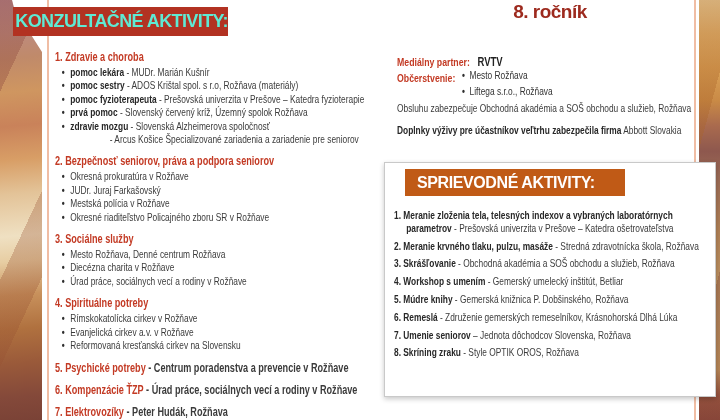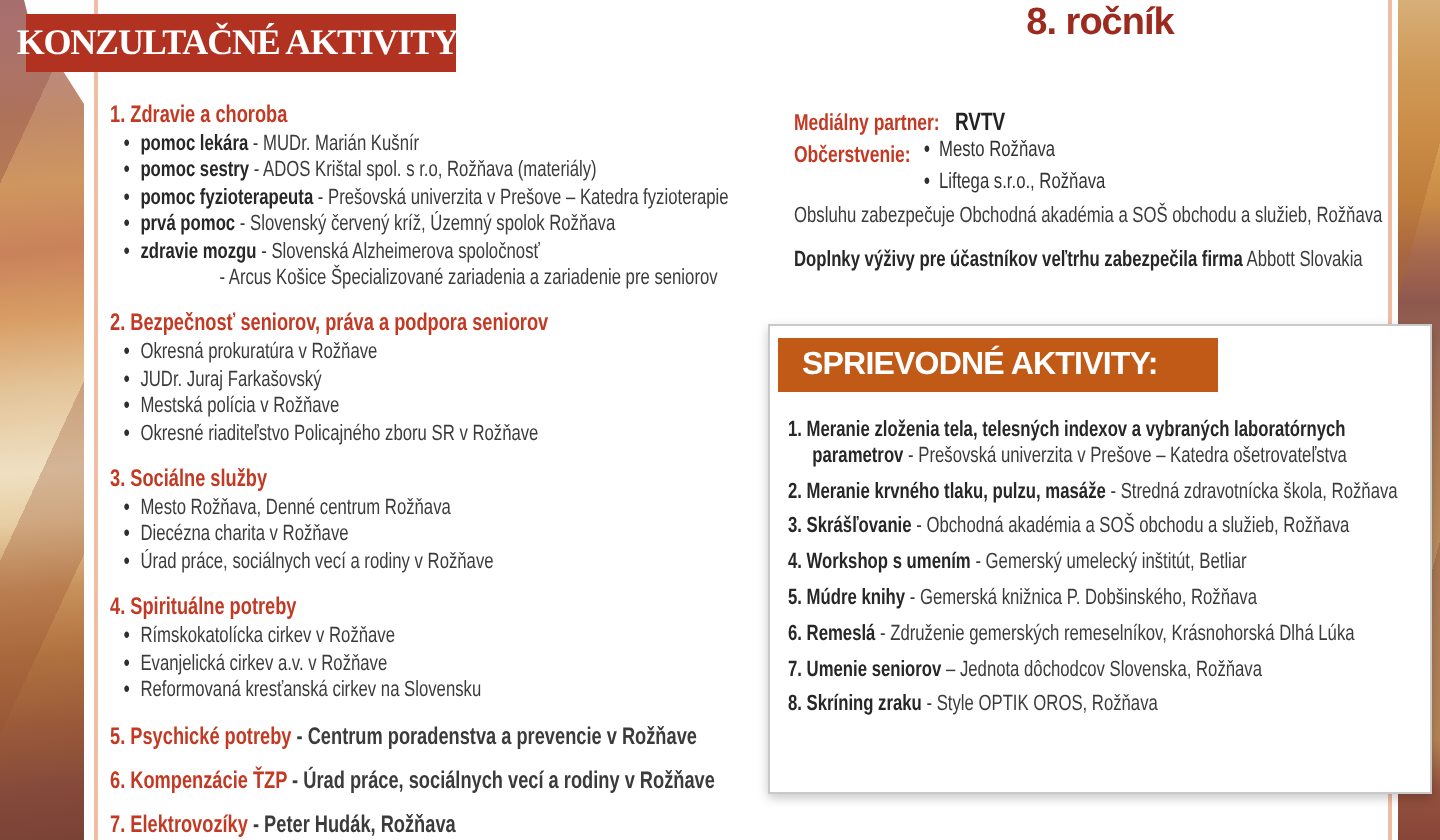--- a/index.html
+++ b/index.html
@@ -30,23 +30,23 @@
         #a96a4e 30%, #8e584e 36%, #9a6a55 42%, #b08055 55%,
         #c39a66 75%, #cfa465 88%, #a05a42 94%, #8e4a3c 100%);
   }
   .rule{position:absolute;top:0;width:2px;height:420px;background:#f0bda4;z-index:2;}
   .rule-left{left:47px;}
   .rule-right{left:694px;}
 
   
   .banner-main{
     position:absolute;left:13px;top:7px;width:215px;height:29px;z-index:3;
-    background:#b23222;color:#ffffff;
-    display:flex;align-items:center;justify-content:center;
-    font-size:18px;font-weight:bold;letter-spacing:-0.6px;white-space:nowrap;font-family:Liberation Serif, serif;
+    background:#b23222;color:#5eead4;
+    display:flex;align-items:center;justify-content:flex-end;
+    font-size:18px;font-weight:bold;letter-spacing:-0.6px;white-space:nowrap;
   }
   .edition{
     position:absolute;left:450px;top:1px;width:200px;text-align:center;z-index:3;
     color:#9d2a1e;font-size:19px;font-weight:bold;letter-spacing:-0.5px;
   }
 
   
   .cx{transform:scaleX(0.76);transform-origin:0 0;}
 
   
@@ -74,21 +74,21 @@
   .plain{font-size:11px;color:#3b3b3b;}
   .plain .b{font-weight:bold;color:#272727;}
 
   
   .side-box{
     position:absolute;left:384px;top:162px;width:330px;height:233px;z-index:5;
     background:#fff;border:1px solid #c9c9c9;
     box-shadow:0 2px 5px rgba(0,0,0,0.22);
   }
   .banner-side{
-    margin:6px 0 0 4px;width:208px;height:27px;
+    margin:6px 0 0 20px;width:208px;height:27px;
     background:#c05a16;color:#fff;display:flex;align-items:center;
     padding-left:12px;font-size:16px;font-weight:bold;letter-spacing:-0.4px;white-space:nowrap;
   }
   .side-list{
     margin:13px 0 0 9px;width:412px;
     font-size:11px;line-height:12.8px;color:#3b3b3b;
   }
   .side-item{padding-left:16px;text-indent:-16px;margin-bottom:5px;}
   .side-item.nw{white-space:nowrap;}
   .side-item .b{font-weight:bold;color:#272727;}

